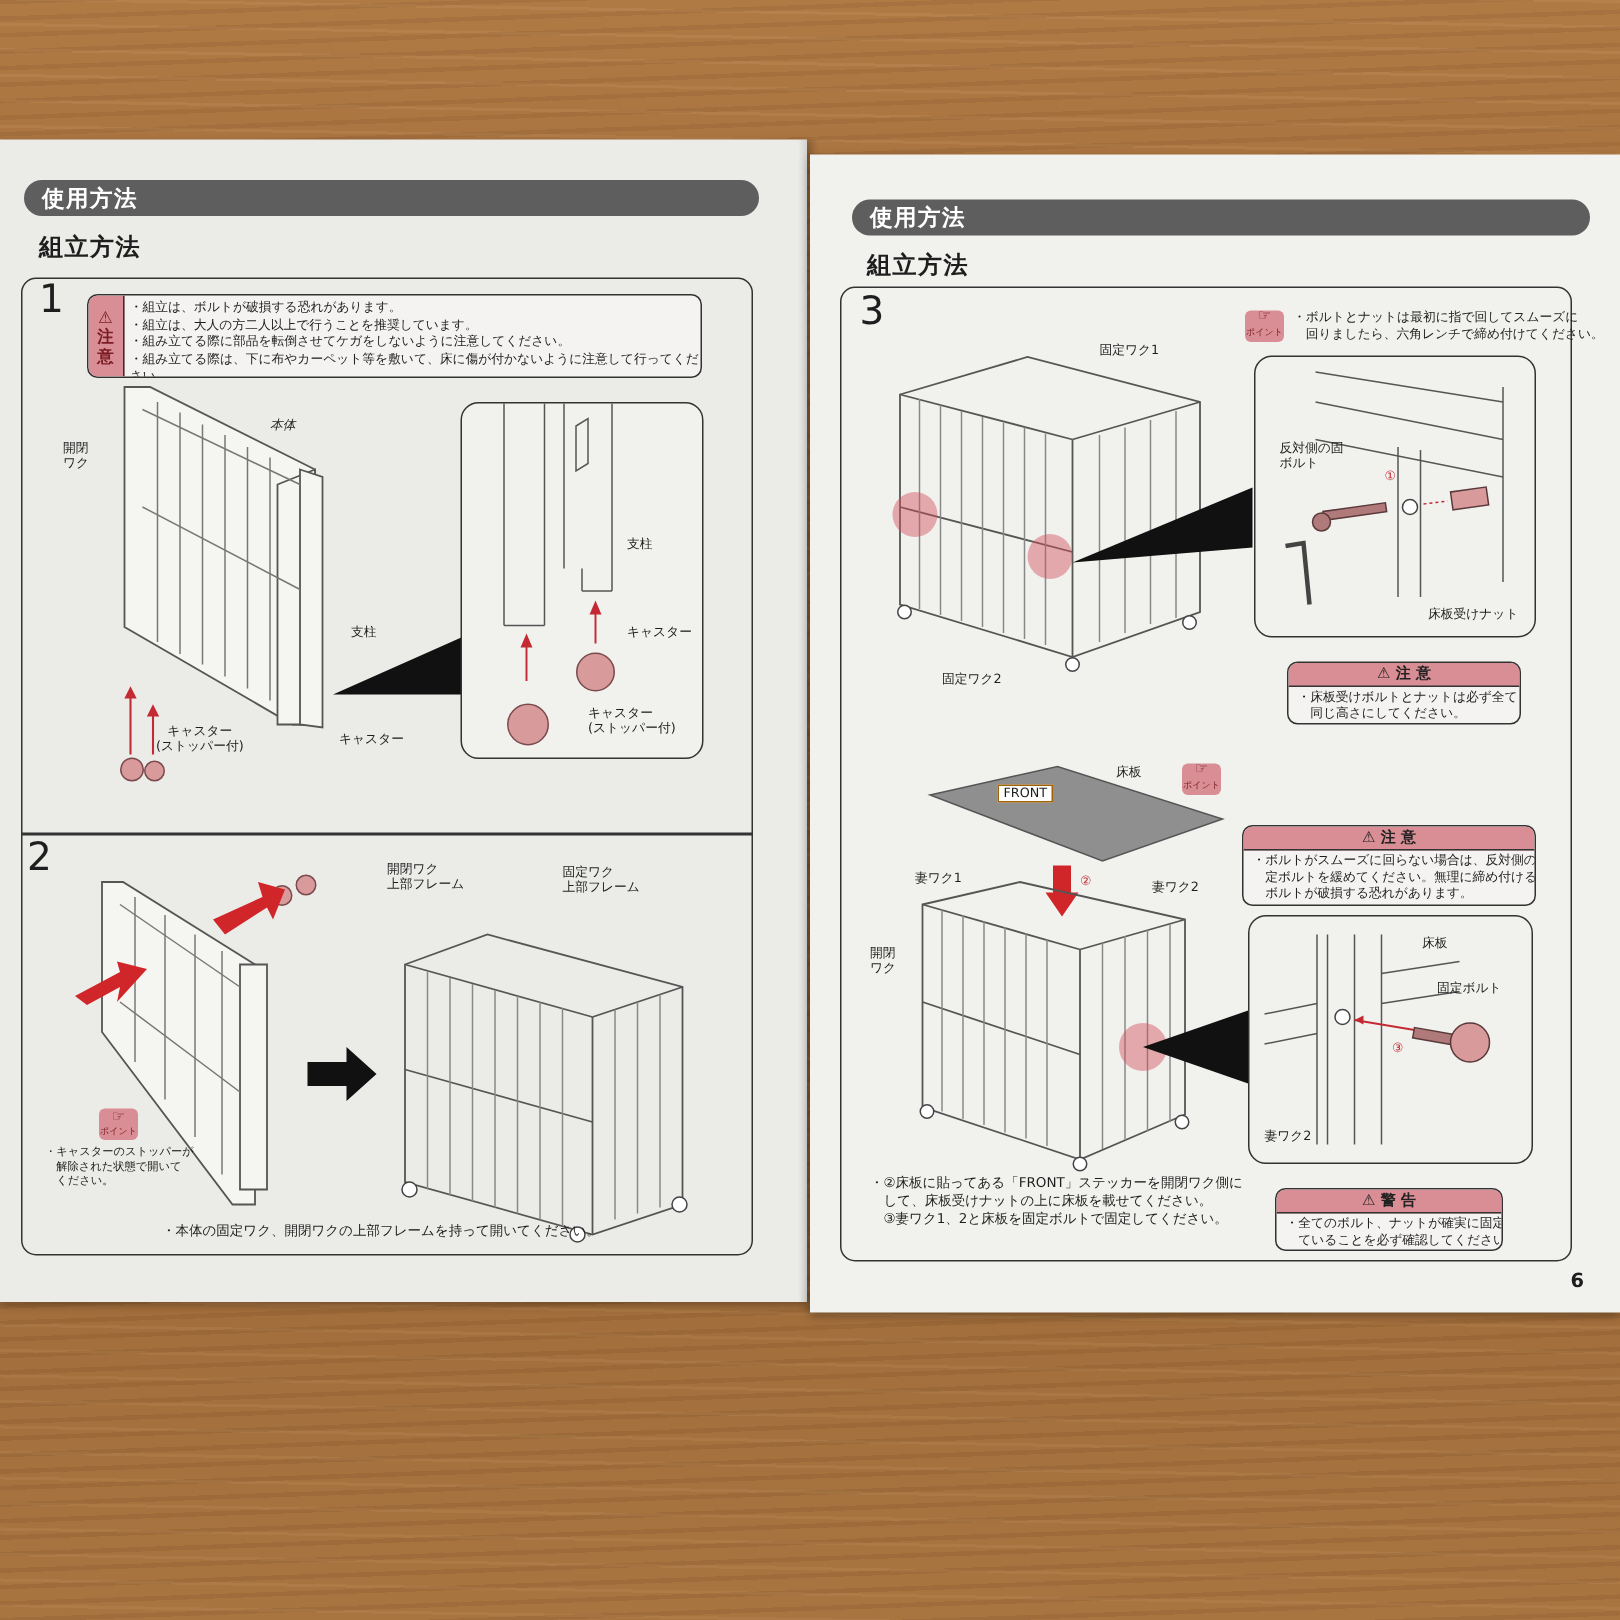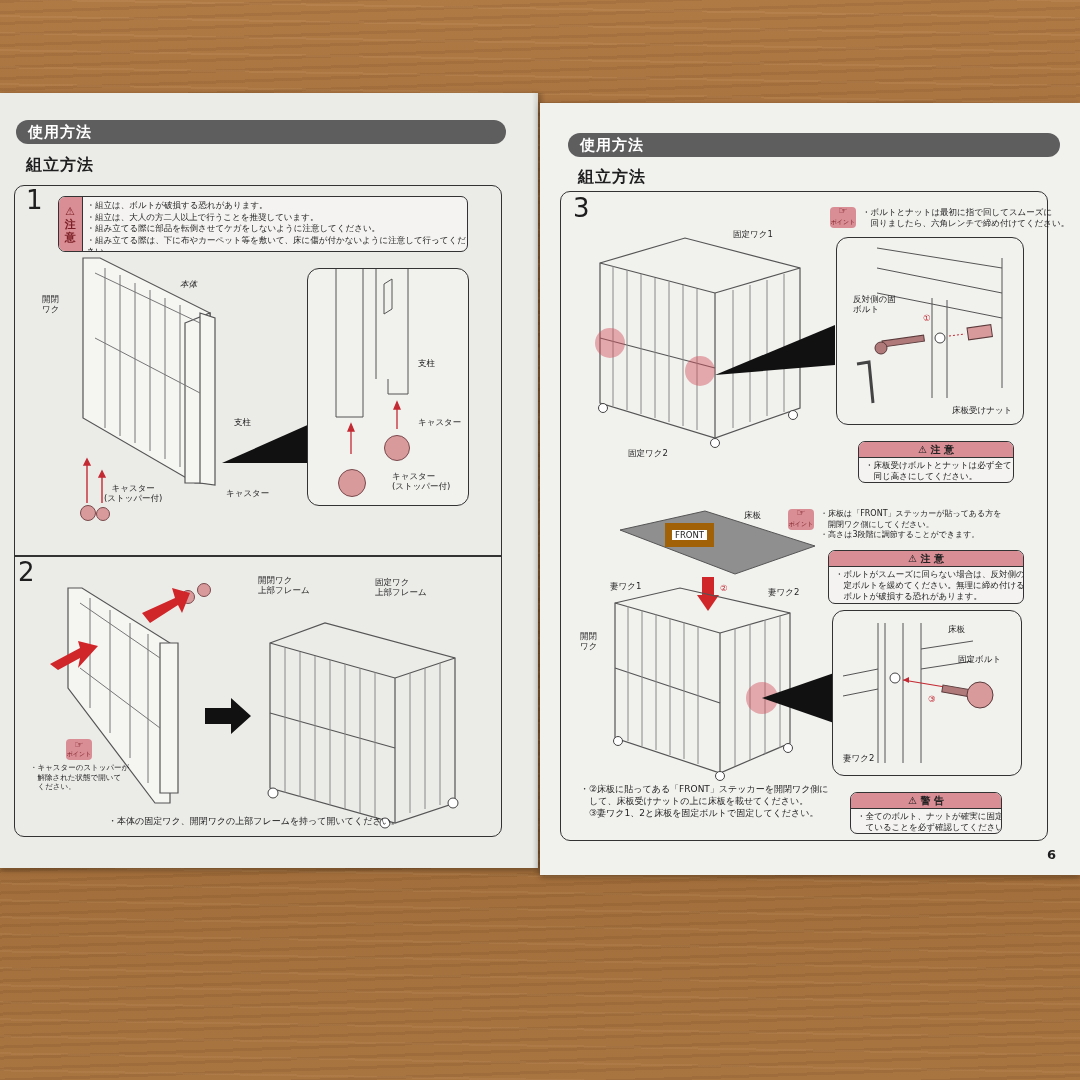--- a/index.html
+++ b/index.html
@@ -273,31 +273,28 @@
 
   <div class="warnbox" style="left:318px;top:338px;width:154px;height:40px;">
     <div class="head">⚠ 注 意</div>
     <div class="body" style="white-space:pre;">・床板受けボルトとナットは必ず全て
 　同じ高さにしてください。</div>
   </div>
 
   <svg width="210" height="70" style="left:75px;top:405px;">
     <polygon points="5,22 90,3 200,38 120,66" fill="#8f8f8f" stroke="#555"></polygon>
   </svg>
-  <div style="position:absolute;left:125px;top:420px;background:#fff;border:7px solid #a16207;font-size:8.5px;padding:0 3px;">FRONT</div>
+  <div style="position:absolute;left:125px;top:420px;background:#fff;border:1px solid #a16207;font-size:8.5px;padding:0 3px;">FRONT</div>
   <div class="lbl" style="left:204px;top:407px;">床板</div>
 
   <div class="point" style="left:248px;top:406px;">
     <div class="pt-icon">
         <span class="hand">☞</span>
         <span>ポイント</span>
       </div>
-    <div style="white-space:pre;font-size:8px;line-height:10.5px;">・床板は「FRONT」ステッカーが貼ってある方を
-　開閉ワク側にしてください。
-・高さは3段階に調節することができます。</div>
   </div>
 
   <svg width="22" height="34" style="left:157px;top:474px;">
     <polygon points="5,0 17,0 17,18 22,18 11,34 0,18 5,18" fill="#d0262a"></polygon>
   </svg>
   <div class="lbl" style="left:180px;top:480px;color:#c42a33;">②</div>
 
   <svg width="200" height="190" style="left:70px;top:485px;">
     <g stroke="#555" stroke-width="1.2" fill="none">
       <polygon points="5,15 70,0 180,25 180,155 110,185 5,150"></polygon>

